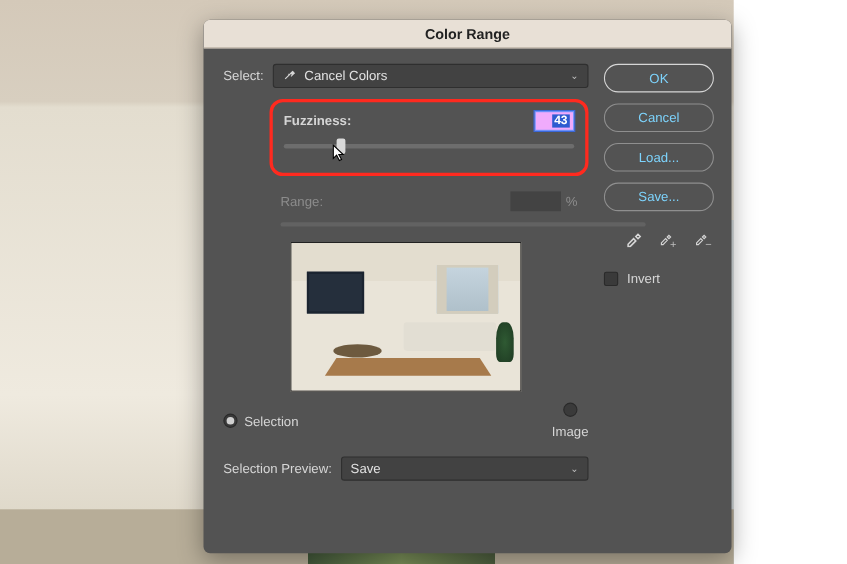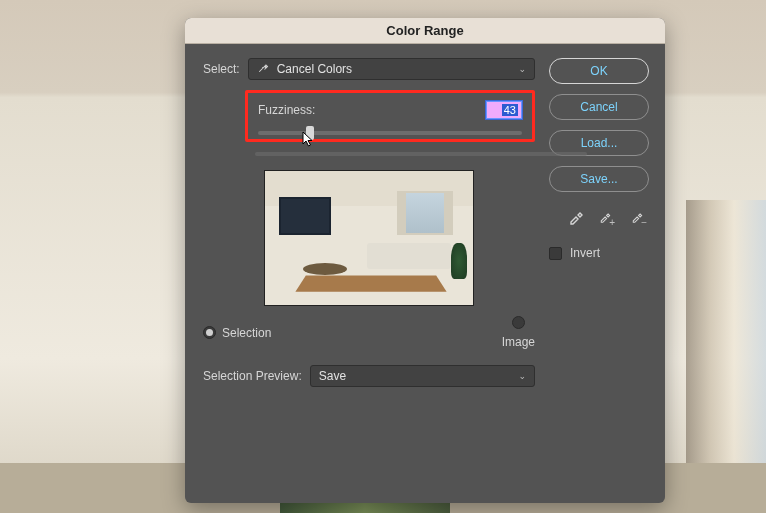--- a/index.html
+++ b/index.html
@@ -1,18 +1,18 @@
 <!DOCTYPE html>
 <html><head>
 <meta charset="utf-8">
 <style>
   * { box-sizing: border-box; margin: 0; padding: 0; }
   html, body { width: 770px; height: 513px; overflow: hidden; font-family: -apple-system, "Helvetica Neue", Arial, sans-serif; }
   .bg {
-    width: 766px; height: 513px;
+    width: 667px; height: 513px;
     background:
       linear-gradient(180deg, #d4c9b9 0%, #d8cfc0 18%, #e3ddcf 19%, #efeadf 70%, #d8d1c1 100%);
     position: relative;
   }
   .bg-window {
     position: absolute; right: 0; top: 200px; width: 80px; height: 313px;
     background: linear-gradient(90deg, #8a7e6d 0%, #c9bda8 30%, #efe7d6 60%, #c9d6e0 100%);
     opacity: .7;
   }
   .bg-floor {
@@ -74,23 +74,24 @@
     width:13px; height:13px;
     border:1px solid #2a2a2a;
     background:#3a3a3a;
     border-radius:2px;
     display:inline-block;
   }
   .checkbox.dim { opacity:.5; }
 
   .red-focus {
     border: 3px solid #ff2a1f;
-    border-radius:2px;
-    padding: 8px 10px 4px 10px;
+    border-radius:12px;
+    padding: 8px 10px 22px 10px;
     margin: 2px 0 10px 0;
+    font-weight: bold;
   }
   .fuzz-row { display:flex; justify-content:space-between; align-items:center; }
   .fuzz-input {
     width:36px; height:18px;
     background:#f0abfc;
     border:1px solid #6a94ff;
     outline:1px solid #3a68d8;
     color:#fff;
     font-size:11px;
     text-align:right;
@@ -227,20 +228,27 @@
           <div class="slider-track">
             <div class="slider-thumb" style="left:18%;"></div>
           </div>
           <div class="cursor-arrow" style="left:54px; top:38px;">
             <svg viewBox="0 0 14 18">
                 <path d="M1 1 L1 13 L4 10 L6.5 15 L8.5 14 L6 9.5 L10 9.5 Z" fill="#fff" stroke="#000" stroke-width="1"></path>
               </svg>
           </div>
         </div>
 
+        <div class="range-row" style="margin-left:42px;">
+          <span class="label dim">Range:</span>
+          <span style="display:flex;align-items:center;gap:4px;">
+            <span class="range-val"></span>
+            <span class="label dim">%</span>
+          </span>
+        </div>
         <div class="slider-track" style="margin:10px 10px 0 52px; opacity:.6;"></div>
 
         <div class="preview-wrap">
           <div class="preview-img">
             <div class="pv-art"></div>
             <div class="pv-window"></div>
             <div class="pv-sofa"></div>
             <div class="pv-rug"></div>
             <div class="pv-plant"></div>
             <div class="pv-table"></div>

